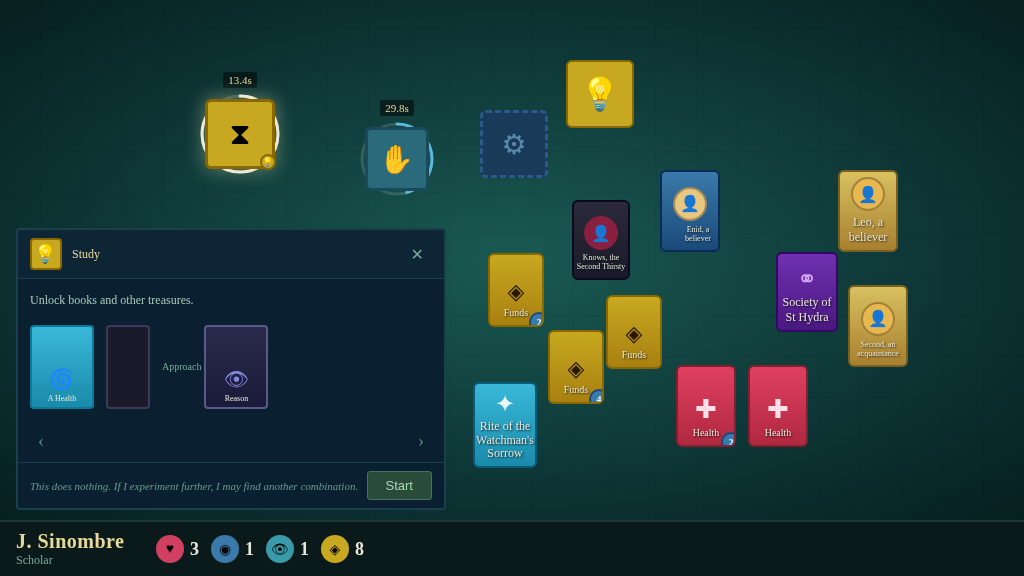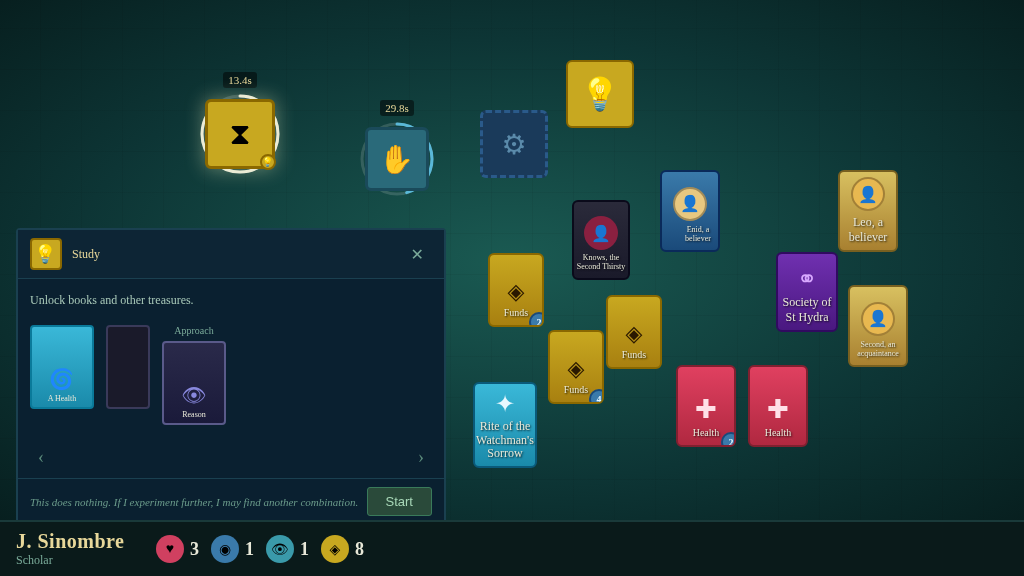--- a/index.html
+++ b/index.html
@@ -550,21 +550,21 @@
               <span style="font-size:20px; color:#e8f8ff; margin-bottom:3px;">🌀</span>
               <div class="slot-card-label">A Health</div>
             </div>
           </div>
 
           <div style="display:flex; flex-direction:column; align-items:center; gap:3px;">
             <div class="slot-card" style="width:44px; height:84px; background:#1a1a2a; border-color:#3a3a5a;">
             </div>
           </div>
 
-          <div style="display:flex; flex-direction:column; align-items:center; gap:3px;">
+          <div style="display:flex; align-items:center; gap:3px;">
             <div style="color:#7aaa99; font-size:10px; margin-bottom:2px;">Approach</div>
             <div class="slot-card filled-reason" style="width:64px; height:84px; background:linear-gradient(180deg, #2a2a4a 0%, #1a1a3a 100%); border-color:#5a5a8a;">
               <span style="font-size:20px; color:#8888dd; margin-bottom:3px;">👁</span>
               <div class="slot-card-label">Reason</div>
             </div>
           </div>
         </div>
       </div>
     </div>
 

